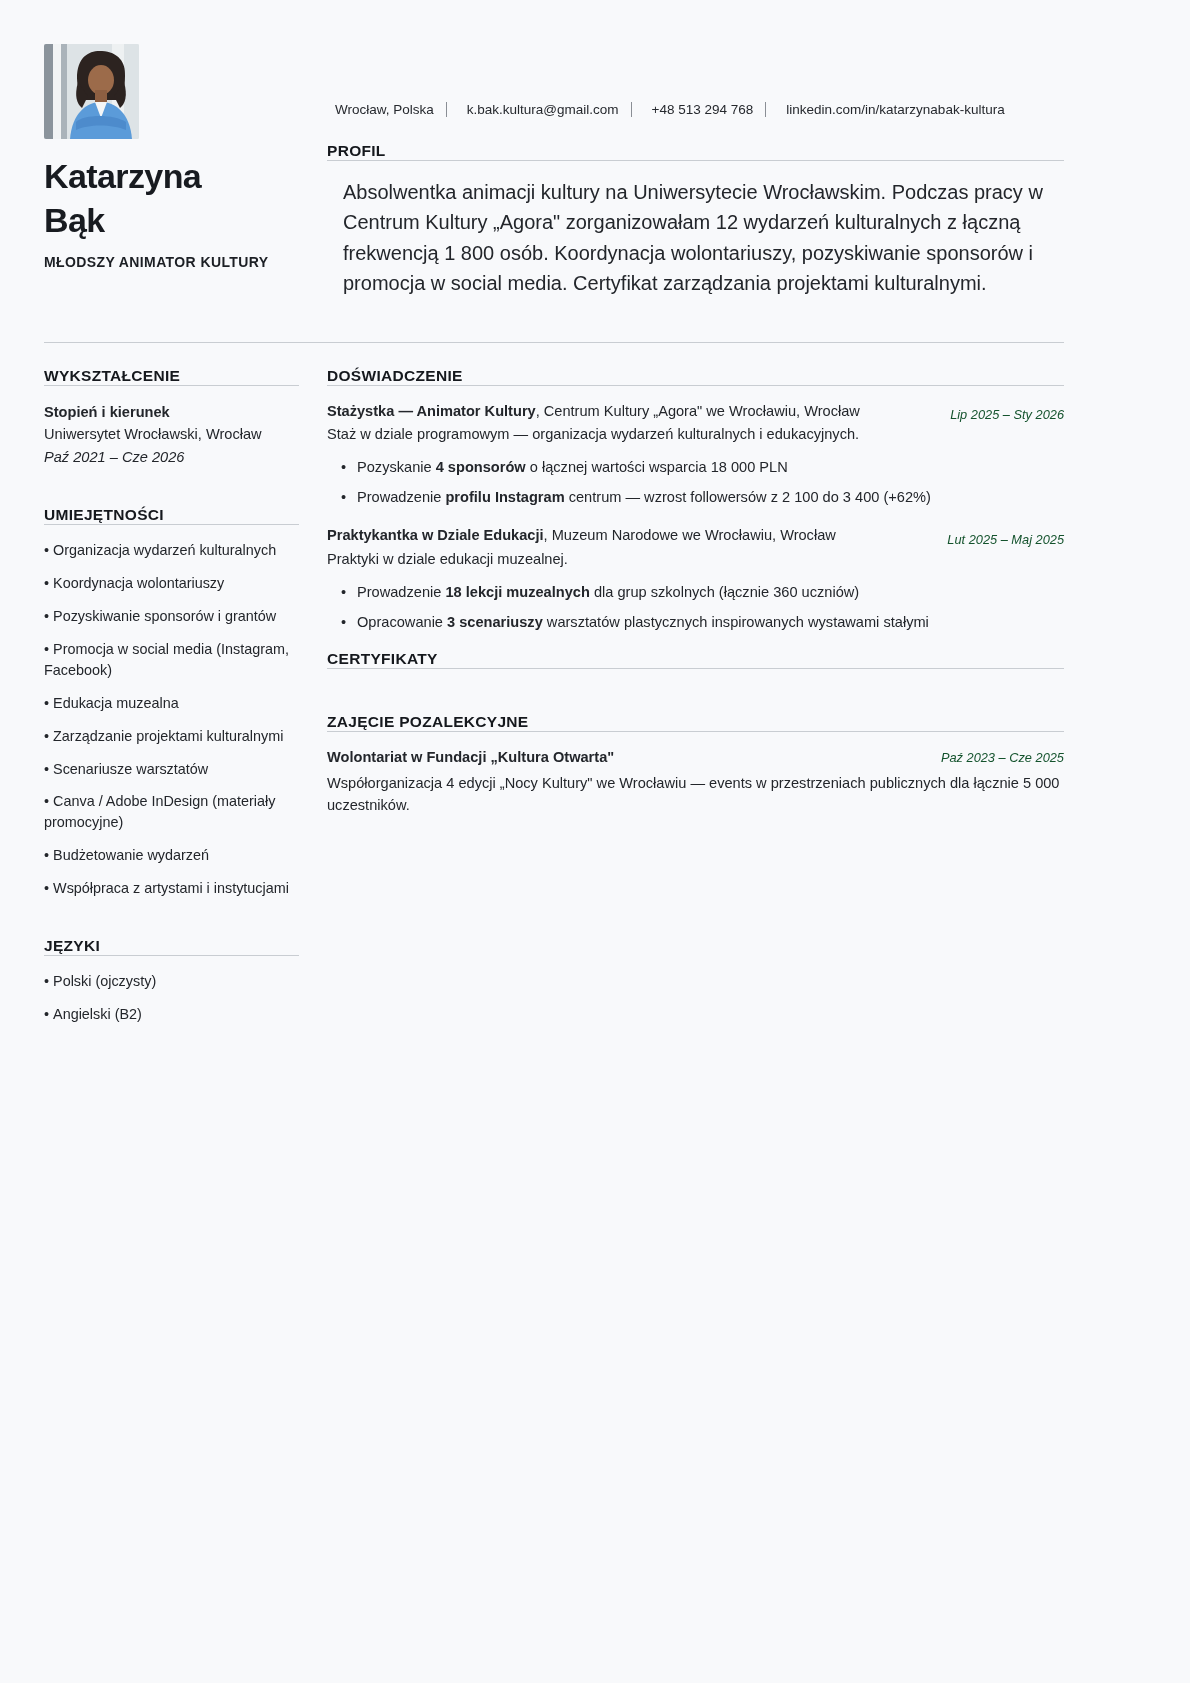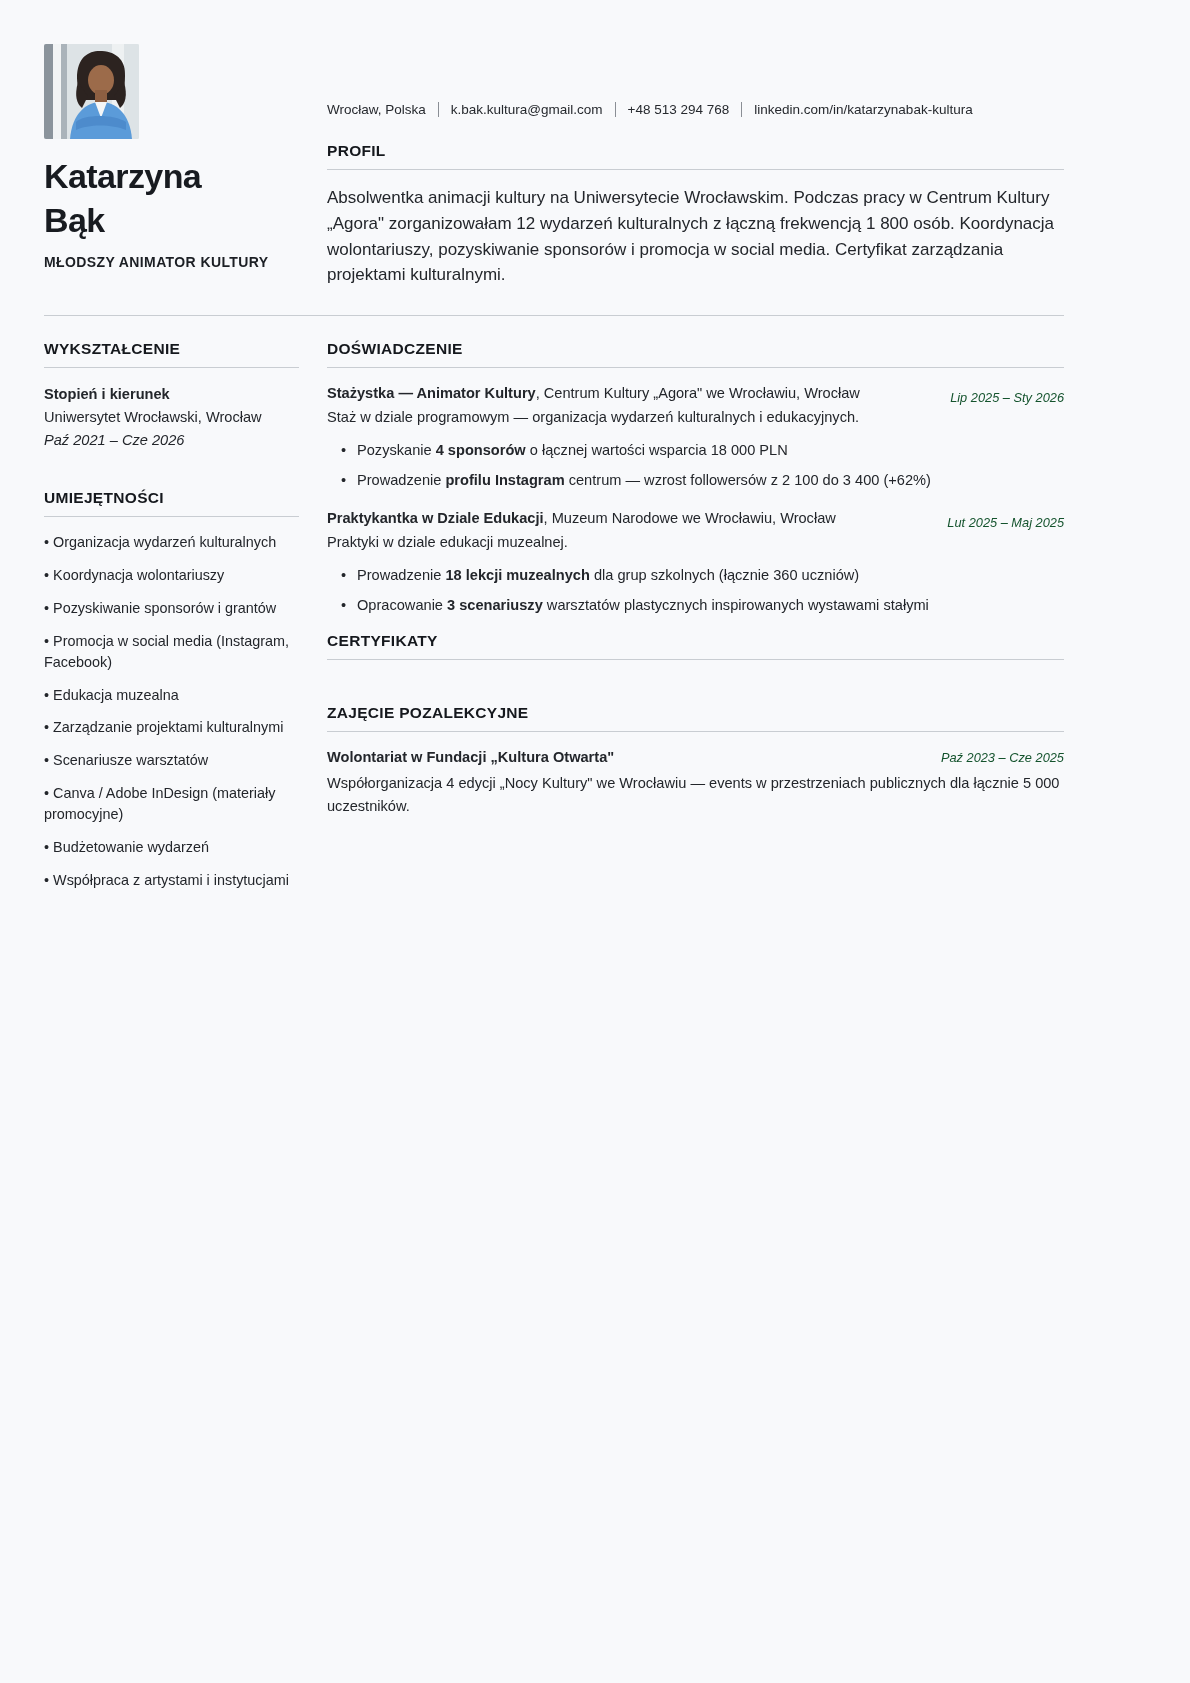--- a/index.html
+++ b/index.html
@@ -46,41 +46,40 @@
     color:#1c1f24;
   }
   .header-right{padding-top:58px;}
   .contact{
     display:flex;
     align-items:center;
     flex-wrap:wrap;
     font-size:13.5px;
     color:#26292e;
   }
-  .contact-item{display:flex;align-items:center;}
+  .contact-item{display:flex;align-items:center;margin-left:8px;}
   .contact-item:not(:last-child)::after{
     content:"";
     width:1px;height:15px;
     background:#8a8e95;
     margin:0 12px;
   }
   .sec-h{
     font-size:15.5px;
     font-weight:bold;
     letter-spacing:.3px;
     color:#15181d;
     border-bottom:1px solid #c9cdd2;
-    padding-bottom:9px;
     margin:0 0 15px 0;
   }
   .header-right .sec-h{margin-top:25px;}
   .body-text{
-    font-size:17px;
+    font-size:20px;
     line-height:1.52;
-    margin:0;
+    margin:16px;
     color:#23262b;
   }
   .full-divider{
     border:none;
     border-top:1px solid #c9cdd2;
     margin:27px 0 24px 0;
   }
   
   .body-grid{
     display:grid;
@@ -194,20 +193,27 @@
             <div class="sk">Promocja w social media (Instagram, Facebook)</div>
             <div class="sk">Edukacja muzealna</div>
             <div class="sk">Zarządzanie projektami kulturalnymi</div>
             <div class="sk">Scenariusze warsztatów</div>
             <div class="sk">Canva / Adobe InDesign (materiały promocyjne)</div>
             <div class="sk">Budżetowanie wydarzeń</div>
             <div class="sk">Współpraca z artystami i instytucjami</div>
           </div>
       </section>
 
+      <section class="side-sec">
+        <h2 class="sec-h">JĘZYKI</h2>
+        <div>
+            <div class="sk">Polski (ojczysty)</div>
+            <div class="sk">Angielski (B2)</div>
+          </div>
+      </section>
     </aside>
 
     <main>
       <section>
         <h2 class="sec-h">DOŚWIADCZENIE</h2>
 
         <div class="job">
           <div class="job-head">
             <div class="job-title-line"><span class="b">Stażystka — Animator Kultury</span><span>, Centrum Kultury „Agora" we Wrocławiu, Wrocław</span></div>
             <span class="date">Lip 2025 – Sty 2026</span>

